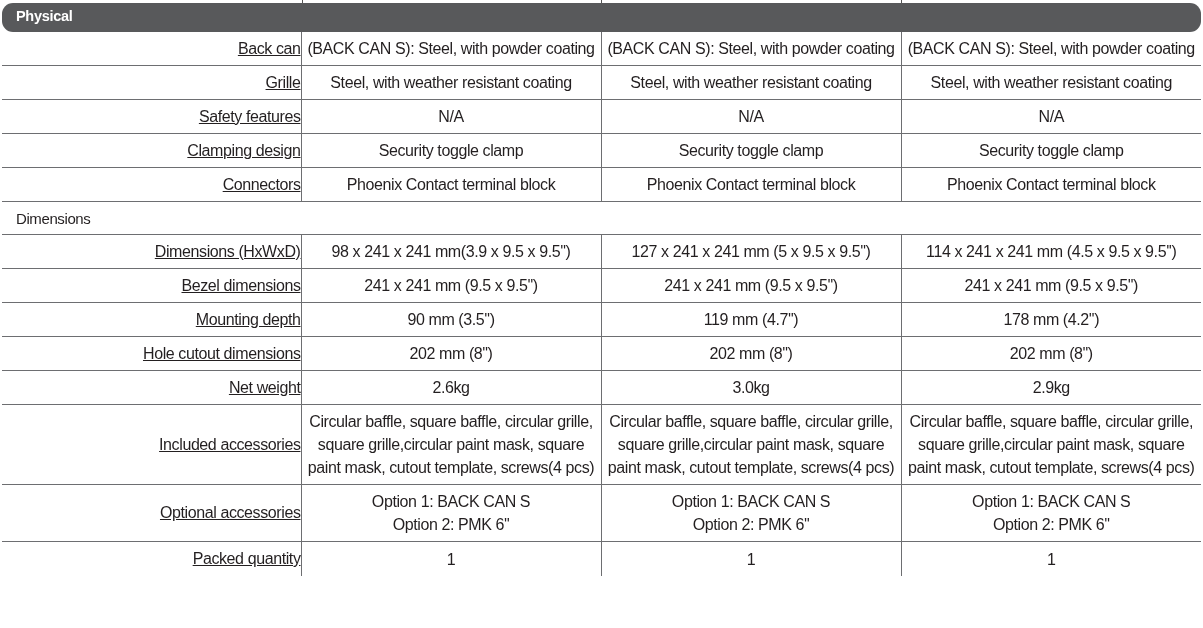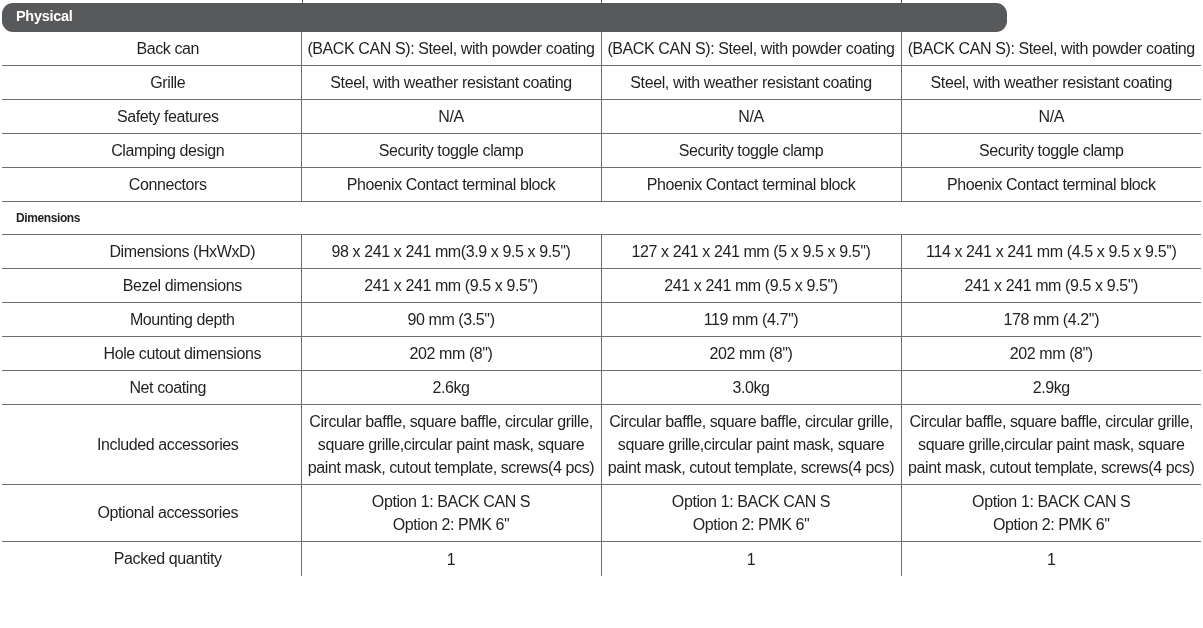--- a/index.html
+++ b/index.html
@@ -1,31 +1,31 @@
 <!DOCTYPE html>
 <html><head>
 <meta charset="utf-8">
 <style>
   html, body { margin: 0; padding: 0; background: #ffffff; }
   body { width: 1203px; height: 628px; position: relative; overflow: hidden;
          font-family: "Liberation Sans", sans-serif; color: #231f20; }
   .top-stub { position: absolute; top: 0; height: 4px; width: 1px; background: #555; }
-  .section-bar { position: absolute; left: 2px; top: 3px; width: 1005px; height: 29px;
+  .section-bar { position: absolute; left: 2px; top: 3px; width: 1199px; height: 29px;
                  background: #58595b; border-radius: 11px; }
   .section-bar span { position: absolute; left: 14px; top: 5px; color: #ffffff; font-weight: bold;
                       font-size: 14.5px; letter-spacing: -0.3px; }
   table { position: absolute; left: 2px; top: 32px; border-collapse: collapse; table-layout: fixed; width: 1199px; }
   td { font-size: 16px; letter-spacing: -0.4px; padding: 0; vertical-align: middle;
        border-bottom: 1.5px solid #6d6e71; }
-  td.label { padding-left: 33px; text-align: center; }
+  td.label { padding-left: 33px; text-align: right; text-decoration: underline; }
   td.label.sub { padding-left: 62px; }
   td.val { text-align: center; border-left: 1.5px solid #6d6e71; line-height: 23px; }
   tr.h34 td { height: 33px; }
-  tr.heading td { border-bottom: 1.5px solid #6d6e71; height: 32px; font-weight: bold;
-                  padding-left: 14px; font-size: 12px; }
+  tr.heading td { border-bottom: 1.5px solid #6d6e71; height: 32px; font-weight: normal;
+                  padding-left: 14px; font-size: 15px; }
   tr.acc td { height: 79px; }
   tr.opt td { height: 56px; }
   tr.last td { border-bottom: none; height: 34px; }
   .col0 { width: 299px; } .col1 { width: 300px; } .col2 { width: 300px; } .col3 { width: 300px; }
 </style>
 </head>
 <body>
 
 <div class="top-stub" style="left:302px"></div>
 <div class="top-stub" style="left:601px"></div>
@@ -98,21 +98,21 @@
       <td class="val">178 mm (4.2'')</td>
     </tr>
     <tr class="h34">
       <td class="label sub">Hole cutout dimensions</td>
       <td class="val">202 mm (8'')</td>
       <td class="val">202 mm (8'')</td>
       <td class="val">202 mm (8'')</td>
     </tr>
 
     <tr class="h34">
-      <td class="label">Net coating</td>
+      <td class="label">Net weight</td>
       <td class="val">2.6kg</td>
       <td class="val">3.0kg</td>
       <td class="val">2.9kg</td>
     </tr>
     <tr class="acc">
       <td class="label">Included accessories</td>
       <td class="val" style="padding:0 6px">Circular baffle, square baffle, circular grille, square grille,circular paint mask, square paint mask, cutout template, screws(4 pcs)</td>
       <td class="val" style="padding:0 6px">Circular baffle, square baffle, circular grille, square grille,circular paint mask, square paint mask, cutout template, screws(4 pcs)</td>
       <td class="val" style="padding:0 6px">Circular baffle, square baffle, circular grille, square grille,circular paint mask, square paint mask, cutout template, screws(4 pcs)</td>
     </tr>

